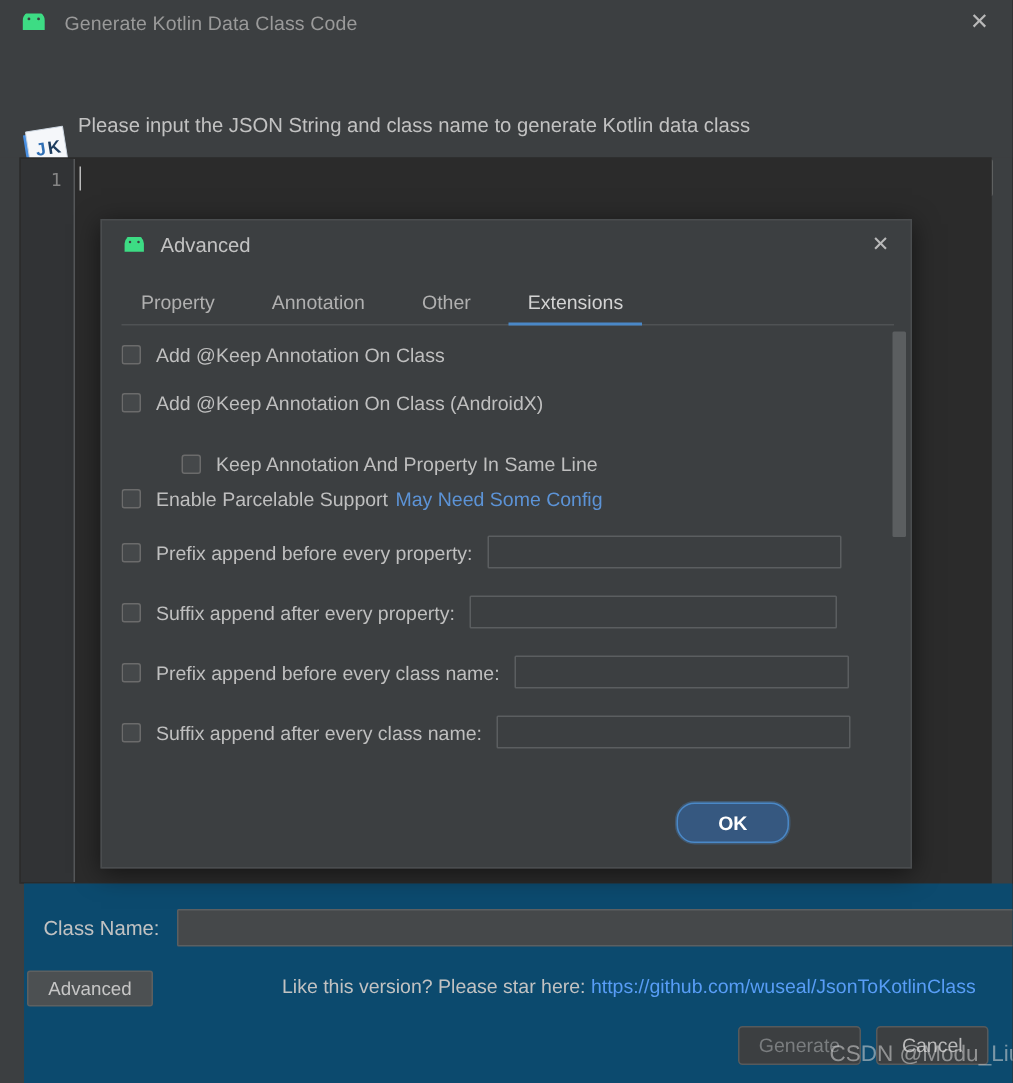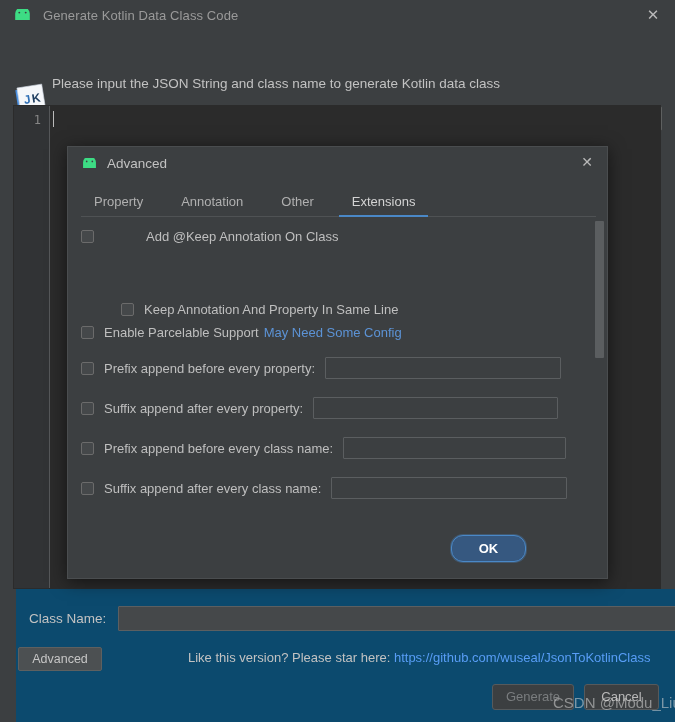--- a/index.html
+++ b/index.html
@@ -479,25 +479,29 @@
 
     <div id="adv-tabs">
       <div class="adv-tab">Property</div>
       <div class="adv-tab">Annotation</div>
       <div class="adv-tab">Other</div>
       <div class="adv-tab active">Extensions</div>
     </div>
 
     <div id="adv-body">
 
-      <div class="opt-row" style="top:7px;gap:42px;">
+      <div class="opt-row" style="top:7px;">
         <span class="cb"></span>
         <span class="opt-label">Add @Keep Annotation On Class</span>
       </div>
 
+      <div class="opt-row" style="top:39px;">
+        <span class="cb"></span>
+        <span class="opt-label">Add @Keep Annotation On Class (AndroidX)</span>
+      </div>
 
       <div class="opt-row" style="top:80px;margin-left:40px;">
         <span class="cb"></span>
         <span class="opt-label">Keep Annotation And Property In Same Line</span>
       </div>
 
       <div class="opt-row" style="top:103px;">
         <span class="cb"></span>
         <span class="opt-label">Enable Parcelable Support</span>
         <span class="opt-link">May Need Some Config</span>

